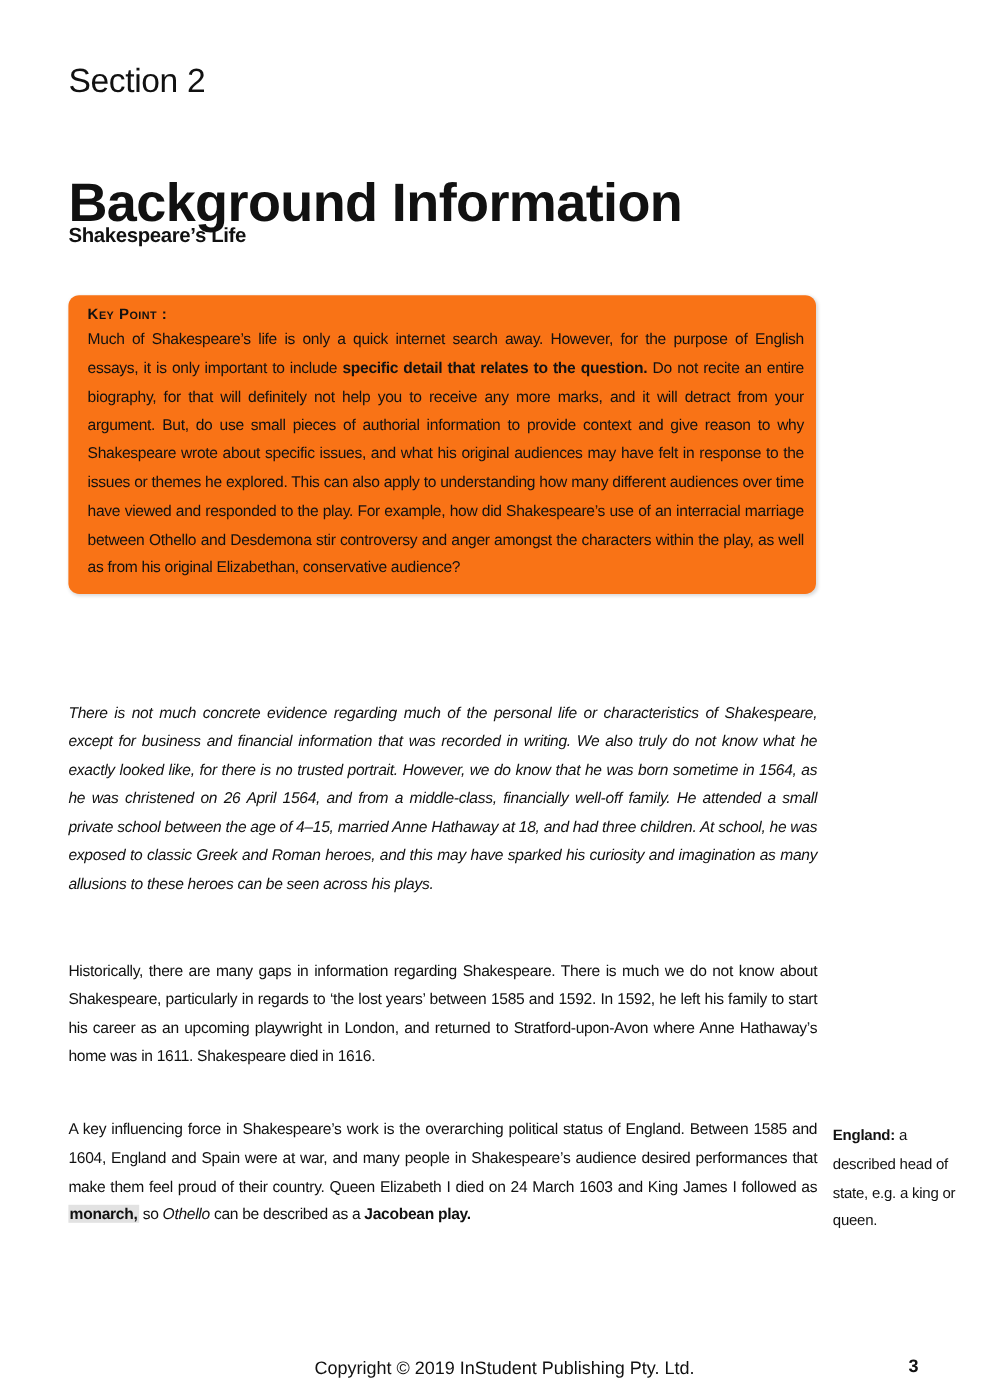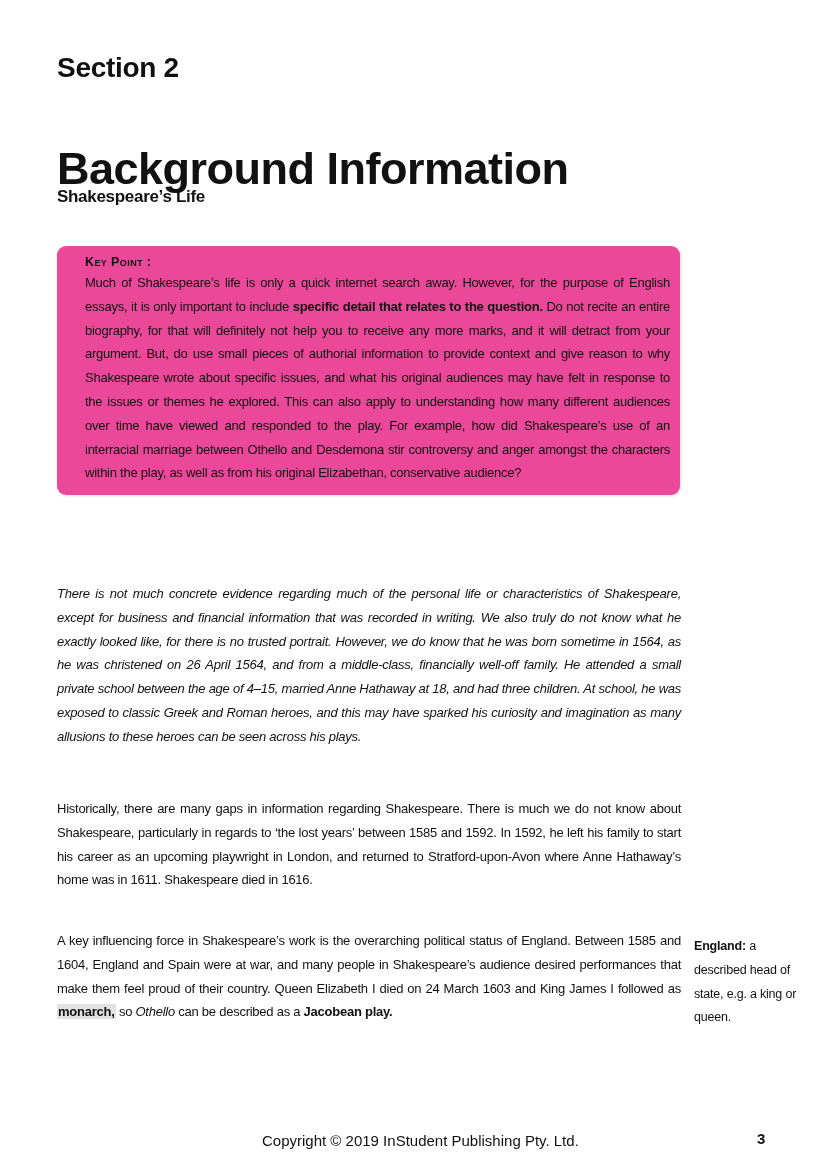--- a/index.html
+++ b/index.html
@@ -2,36 +2,36 @@
 <html><head>
 <meta charset="utf-8">
 <style>
   html, body { margin: 0; padding: 0; background: #ffffff; }
   body {
     width: 823px; height: 1167px; position: relative; overflow: hidden;
     font-family: "Liberation Sans", sans-serif; color: #111;
   }
   .section-label {
     position: absolute; left: 57px; top: 52px;
-    font-size: 28px; font-weight: bold; letter-spacing: -0.3px;
+    font-size: 28px; font-weight: normal; letter-spacing: -0.3px;
   }
   .page-title {
     position: absolute; left: 57px; top: 107px;
     font-size: 45px; font-weight: bold; letter-spacing: -0.5px; margin-top: 36px;
   }
   .subheading {
     position: absolute; left: 57px; top: 187px;
     font-size: 17px; font-weight: bold; letter-spacing: -0.3px;
   }
   .keypoint {
     position: absolute; left: 57px; top: 246px; width: 623px;
     box-sizing: border-box;
-    background: #ec4899; border-radius: 9px;
+    background: #f97316; border-radius: 9px;
     box-shadow: 1px 1px 3px rgba(0,0,0,0.15);
-    padding: 8px 10px 10px 28px;
+    padding: 8px 10px 10px 16px;
   }
   .kp-label {
     font-size: 12.5px; font-variant: small-caps; font-weight: bold;
     letter-spacing: 0.4px; line-height: 16px; margin-bottom: 1px;
   }
   .kp-text, .para {
     font-size: 13px; line-height: 23.8px; text-align: justify;
     letter-spacing: -0.25px;
   }
   .para { position: absolute; left: 57px; width: 624px; }

